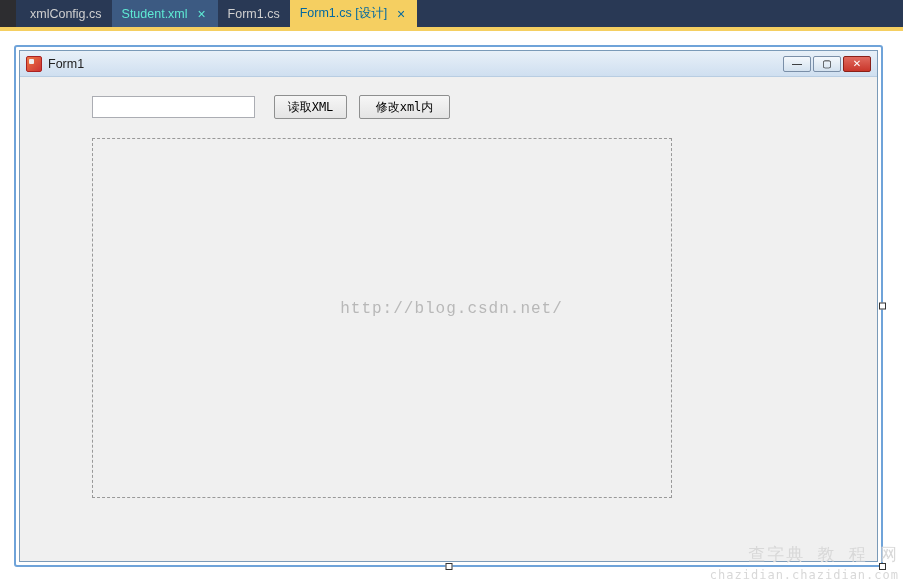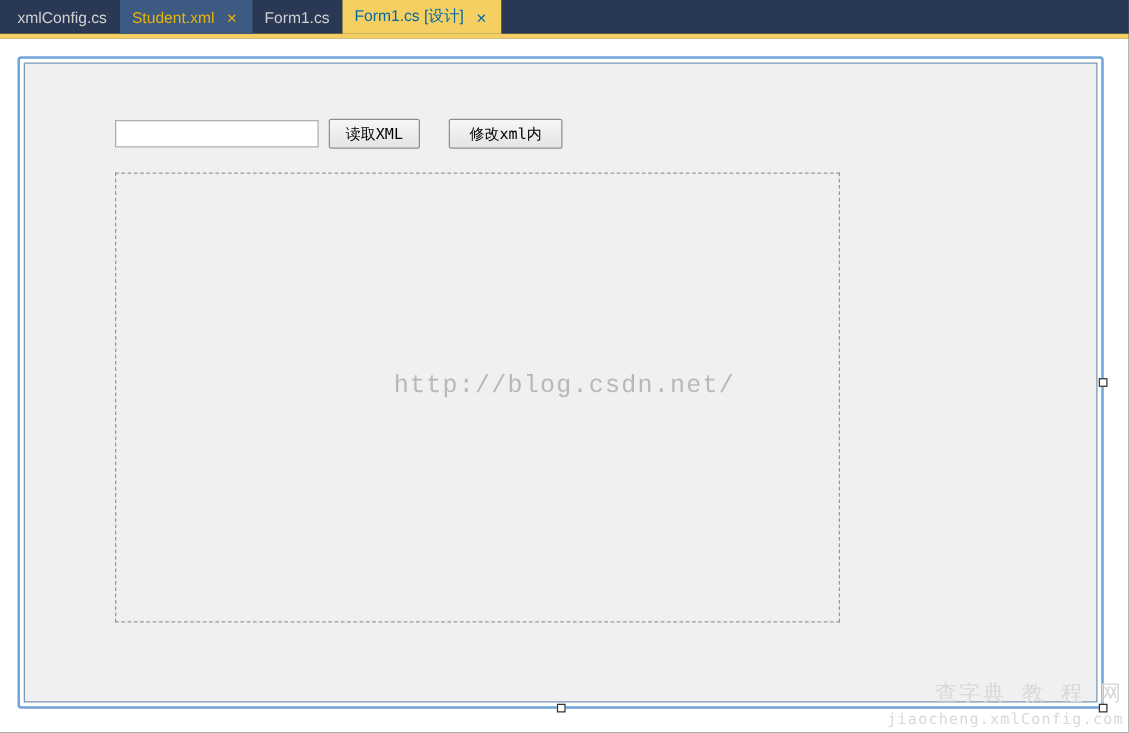--- a/index.html
+++ b/index.html
@@ -1,21 +1,21 @@
 <!DOCTYPE html>
 <html><head>
 <meta charset="utf-8">
 <style>
   * { box-sizing: border-box; }
   body { margin: 0; font-family: "Segoe UI", "Microsoft YaHei", sans-serif; font-size: 12px; background: #2d2d30; width: 903px; }
   
   
-  .tabs { display: flex; align-items: stretch; background: #293955; height: 27px; padding-left: 4px; }
+  .tabs { display: flex; align-items: stretch; background: #293955; height: 27px; padding-left: 4px; margin-left: 16px; }
   .tab { display: flex; align-items: center; padding: 0 10px; color: #d0d0d0; cursor: pointer; gap: 8px; font-size: 12.5px; }
-  .tab.selected { background: #3c5a82; color: #eab308; }
+  .tab.selected { background: #3c5a82; color: #5eead4; }
   .tab.active-file { background: #f5cf61; color: #0369a1; }
   .tab-close { width: 12px; height: 12px; display: flex; align-items: center; justify-content: center; font-size: 14px; line-height: 1; }
   
   
   .ribbon { height: 4px; background: #f5cf61; }
   
   
   .designer-wrap { background: #ffffff; padding: 14px; height: 555px; position: relative; }
   .designer-surface { width: 869px; height: 522px; border: 2px solid #6fa3d9; border-radius: 3px; position: relative; background: #ffffff; }
   .sel-handle { width: 7px; height: 7px; background: #ffffff; border: 1px solid #333; position: absolute; }
@@ -31,26 +31,26 @@
   .title-text { flex: 1; font-size: 12.5px; color: #222; }
   .win-btns { display: flex; gap: 2px; }
   .win-btn { width: 28px; height: 16px; border: 1px solid #7a8fa8; border-radius: 2px; background: linear-gradient(#f4f8fc,#d4e2ef); display: flex; align-items: center; justify-content: center; }
   .win-btn.close { background: linear-gradient(#e06a5e,#c9362b); border-color: #8a2018; color: #fff; }
   .win-glyph { font-size: 10px; line-height: 1; }
   
   .client { position: absolute; inset: 27px 2px 2px 2px; background: #f0f0f0; }
   
   .textbox { position: absolute; left: 70px; top: 18px; width: 163px; height: 22px; background: #fff; border: 1px solid #abadb3; padding: 2px 4px; font-family: inherit; font-size: 12px; }
   .btn { position: absolute; height: 24px; background: linear-gradient(#f6f6f6,#e4e4e4); border: 1px solid #8e8f8f; border-radius: 2px; font-size: 12px; padding: 0 10px; display:flex; align-items:center; justify-content:center; font-family: "SimSun", "NSimSun", monospace; }
-  .btn1 { left: 241px; top: 17px; width: 73px; }
+  .btn1 { left: 252px; top: 17px; width: 73px; }
   .btn2 { left: 337px; top: 17px; width: 91px; }
   
   .panel { position: absolute; left: 70px; top: 60px; width: 580px; height: 360px; border: 1px dashed #999; background: #f0f0f0; }
   
-  .watermark { position: absolute; left: 50%; top: 50%; transform: translate(-50%,-50%); color: #b8b8b8; font-family: "Courier New", monospace; font-size: 20px; letter-spacing: 1px; pointer-events:none; }
+  .watermark { position: absolute; left: 50%; top: 50%; transform: translate(-50%,-50%); color: #b8b8b8; font-family: "Courier New", monospace; font-size: 16px; letter-spacing: 1px; pointer-events:none; }
   .corner-mark { position:absolute; right:4px; bottom:4px; color:#d8d8d8; font-size:12px; font-family:"SimSun",monospace; letter-spacing:1px; pointer-events:none; }
   .corner-sub { position:absolute; right:4px; bottom:20px; color:#d8d8d8; font-size:17px; font-family:"SimSun",monospace; letter-spacing:2px; pointer-events:none; }
 </style>
 </head>
 <body>
 
 <div class="tabs">
   <div class="tab">
     <span>xmlConfig.cs</span>
   </div>
@@ -68,29 +68,44 @@
 </div>
 <div class="ribbon"></div>
 
 <div class="designer-wrap">
   <div class="designer-surface">
     <div class="sel-handle sh-e"></div>
     <div class="sel-handle sh-s"></div>
     <div class="sel-handle sh-se"></div>
 
     <div class="winform">
+      <div class="titlebar">
+        <span class="app-icon"></span>
+        <span class="title-text">Form1</span>
+        <div class="win-btns">
+          <div class="win-btn">
+              <span class="win-glyph">—</span>
+            </div>
+          <div class="win-btn">
+              <span class="win-glyph">▢</span>
+            </div>
+          <div class="win-btn close">
+              <span class="win-glyph">✕</span>
+            </div>
+        </div>
+      </div>
       <div class="client">
         <input class="textbox" value="" style="">
         <div class="btn btn1">
             <span>读取XML</span>
           </div>
         <div class="btn btn2">
             <span>修改xml内</span>
           </div>
         <div class="panel"></div>
       </div>
     </div>
   </div>
 
   <div class="watermark">http://blog.csdn.net/</div>
   <div class="corner-sub">查字典 教 程 网</div>
-  <div class="corner-mark">jiaocheng.xmlConfig.com</div>
+  <div class="corner-mark">chazidian.chazidian.com</div>
 </div>
 
 </body></html>

